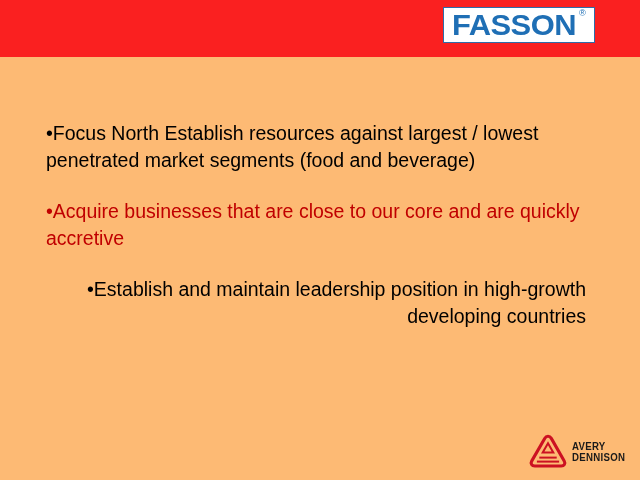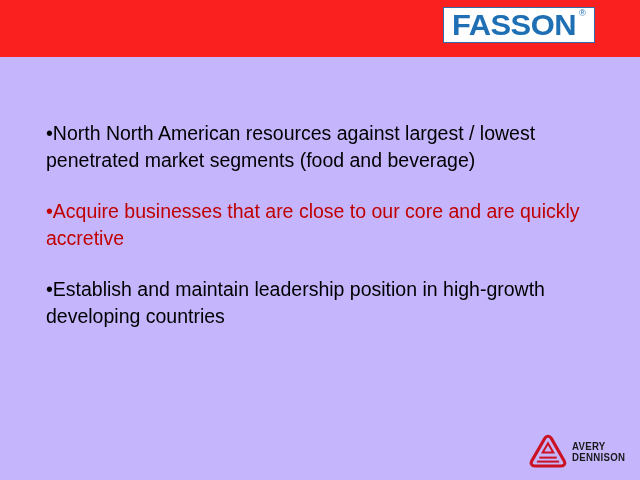--- a/index.html
+++ b/index.html
@@ -15,21 +15,21 @@
     position: relative;
   }
 
   
   .slide {
     position: absolute;
     top: 0;
     left: 0;
     width: 640px;
     height: 480px;
-    background: #c4b5fd;
+    background: #fdba74;
   }
 
   
   .header-band {
     position: absolute;
     top: 0;
     left: 0;
     width: 640px;
     height: 57px;
     background: #fa2020;
@@ -81,20 +81,21 @@
   .bullet-para {
     font-family: "Liberation Sans", sans-serif;
     font-size: 19.5px;
     line-height: 27px;
     color: #000000;
     margin: 0 0 24px 0;
     text-indent: 0;
   }
   .bullet-para:last-child {
     margin-bottom: 12px;
+    text-align: right;
   }
   .bullet-para.accent {
     color: #c00000;
   }
   .bullet-glyph {
     font-size: 19.5px;
   }
 
   
   .avery-logo {
@@ -139,21 +140,21 @@
   <div class="fasson-logo">
     <div class="fasson-wordmark">
       <span>FASSON</span>
       <span class="fasson-reg">®</span>
     </div>
   </div>
 
   <div class="body-content">
 
     <p class="bullet-para">
-      <span class="bullet-glyph">•</span><span>North North American resources against largest / lowest penetrated market segments (food and beverage)</span>
+      <span class="bullet-glyph">•</span><span>Focus North Establish resources against largest / lowest penetrated market segments (food and beverage)</span>
     </p>
 
     <p class="bullet-para accent">
       <span class="bullet-glyph">•</span><span>Acquire businesses that are close to our core and are quickly accretive</span>
     </p>
 
     <p class="bullet-para">
       <span class="bullet-glyph">•</span><span>Establish and maintain leadership position in high-growth developing countries</span>
     </p>
 

